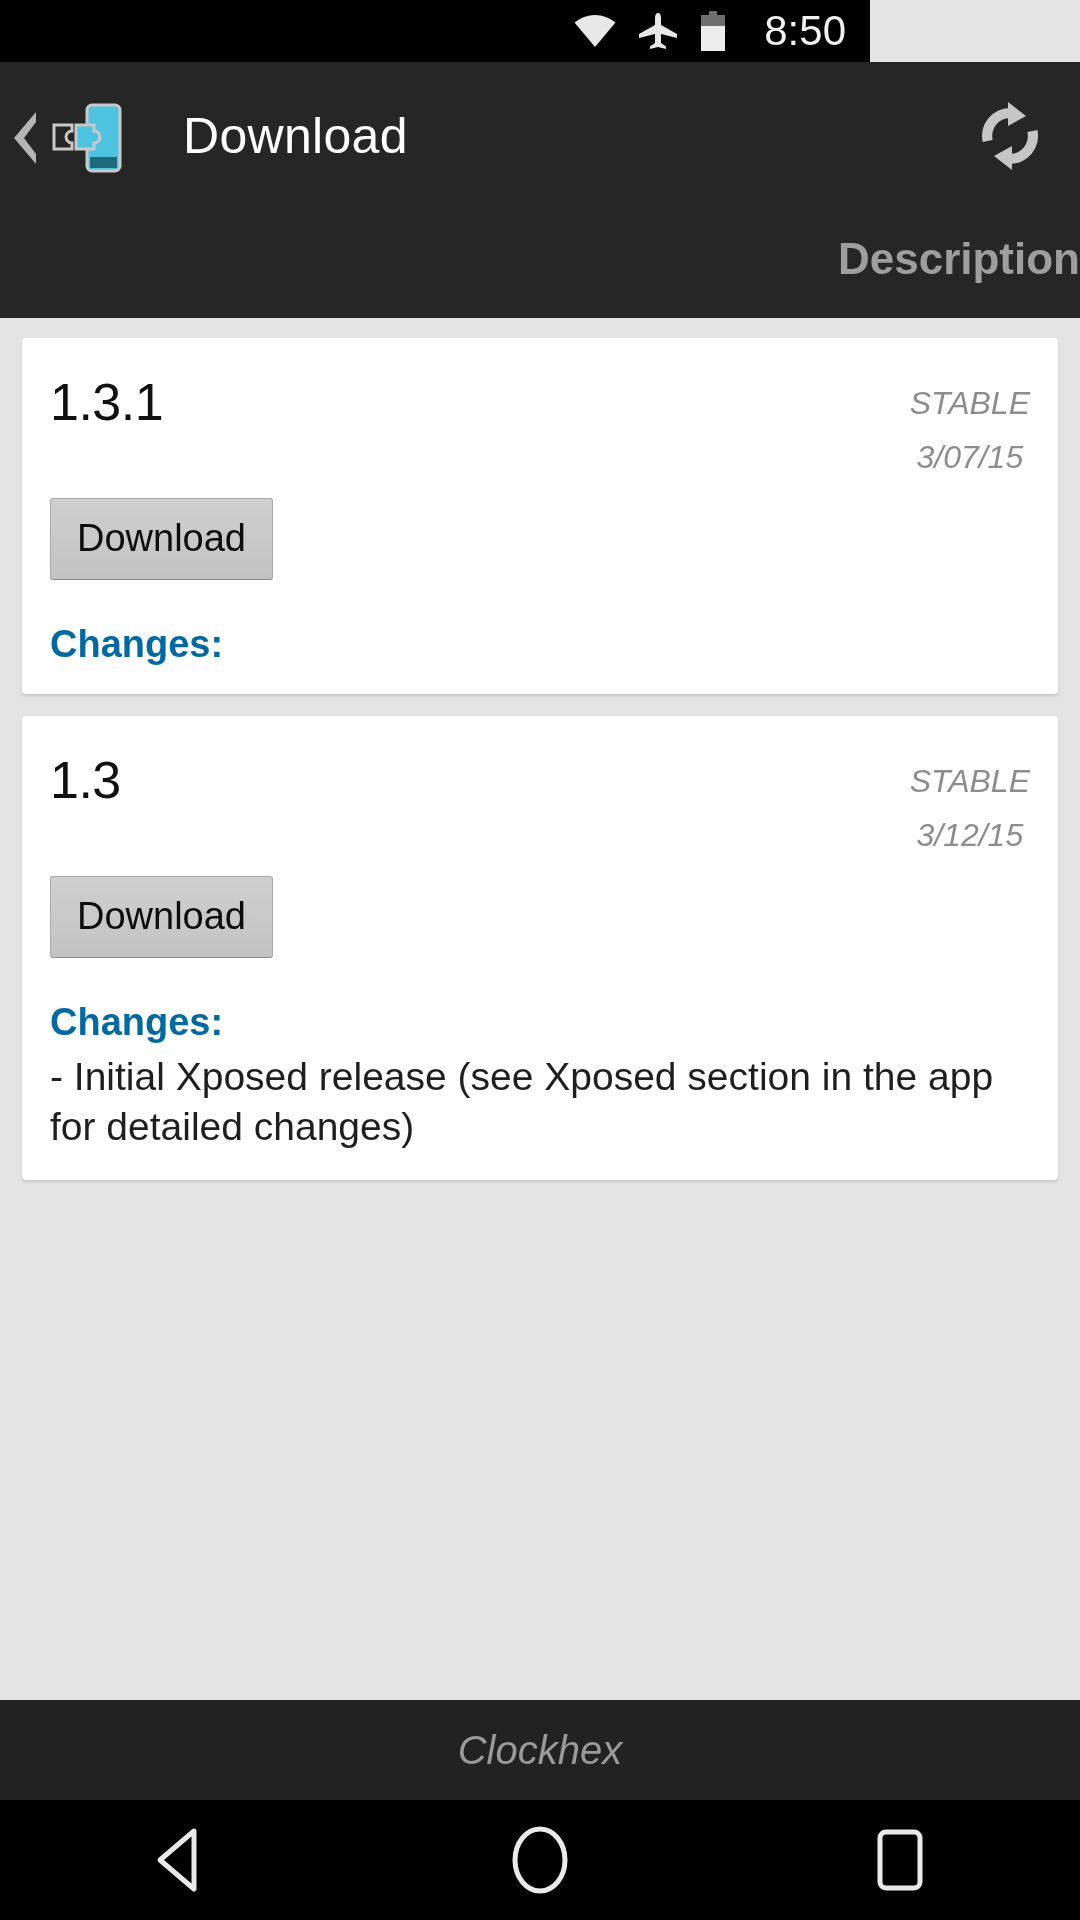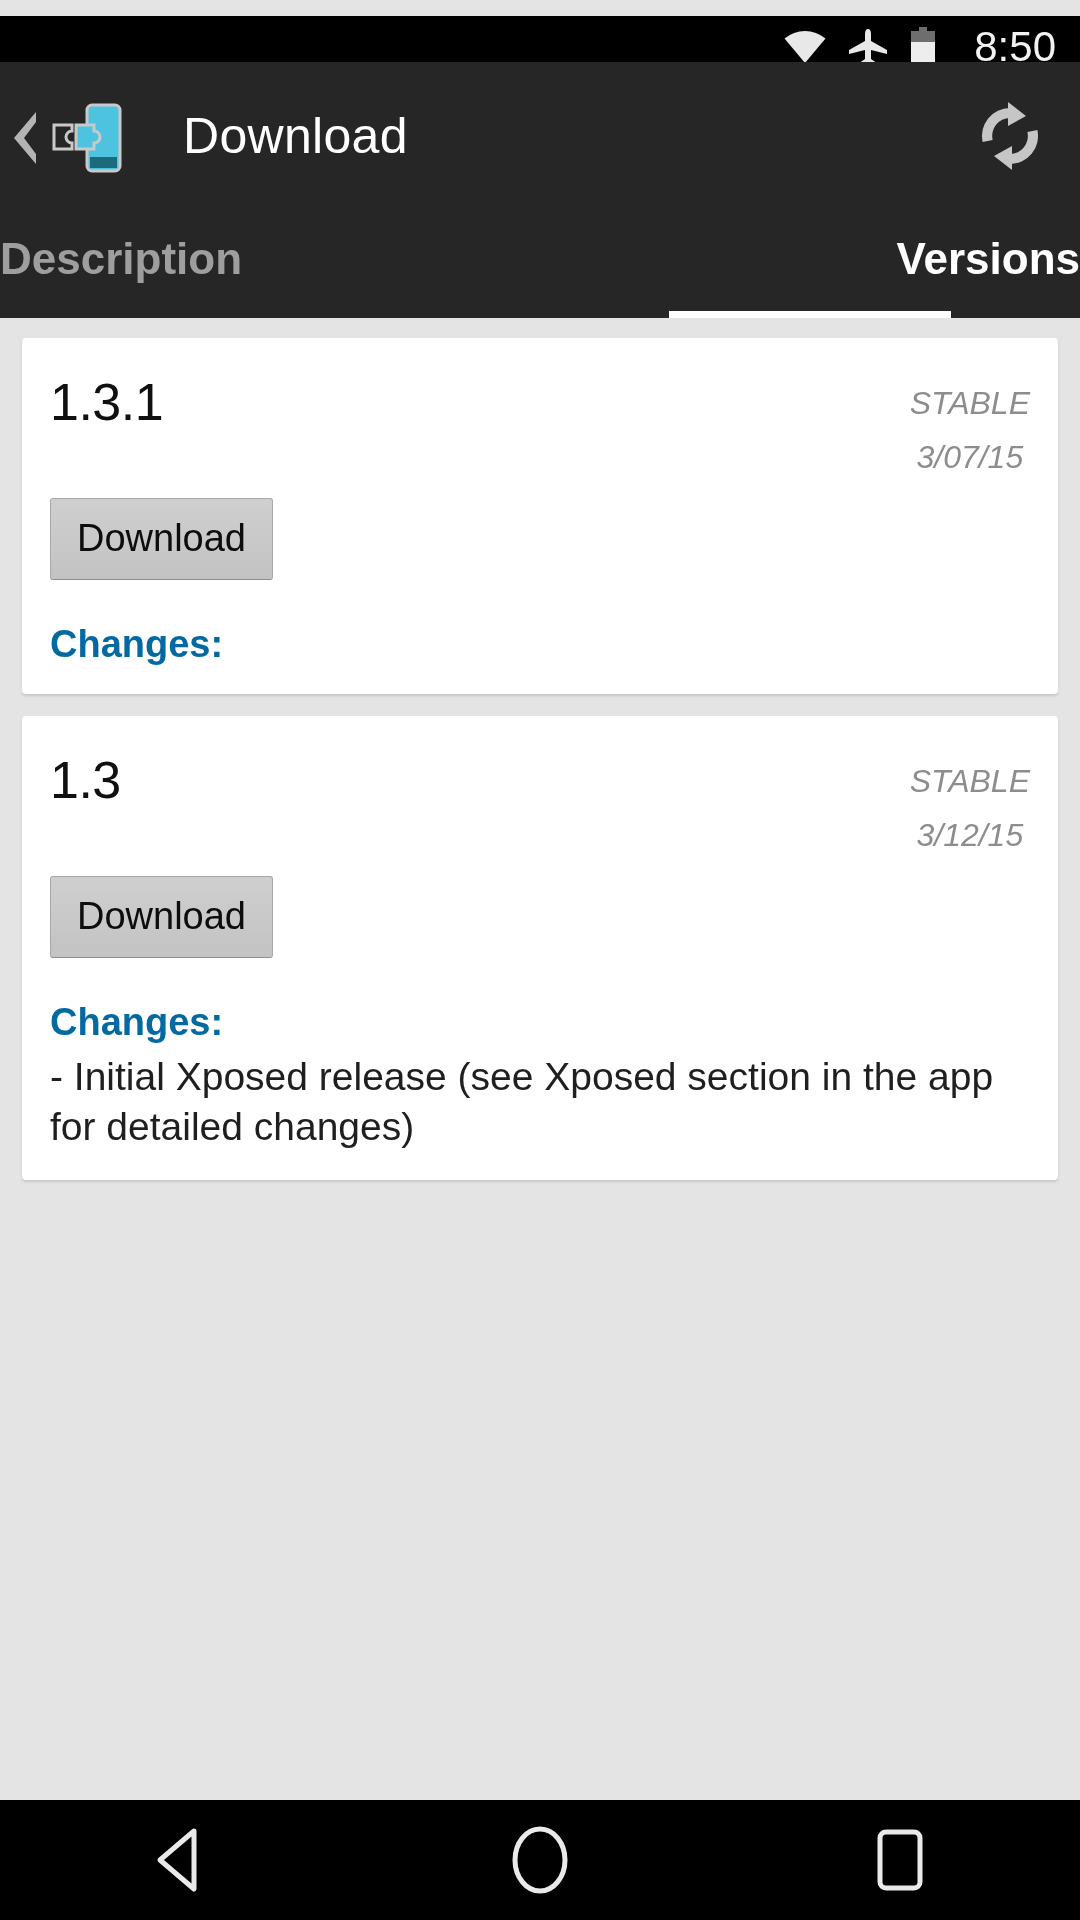--- a/index.html
+++ b/index.html
@@ -19,22 +19,22 @@
     position: relative;
     width: 1080px;
     height: 1920px;
     background: #e4e4e4;
     overflow: hidden;
   }
 
   
   .statusbar {
     position: absolute;
-    top: 16px; left: 0;
-    width: 1080px;
+    top: 0; left: 0;
+    width: 870px;
     height: 62px;
     background: #000000;
     display: flex;
     align-items: center;
     justify-content: flex-end;
     padding-right: 24px;
     box-sizing: border-box;
   }
   .status-icons {
     display: flex;
@@ -328,24 +328,20 @@
         <path d="M44 76 L26 62 L44 52 Z"></path>
       </g>
     </svg>
   </div>
 
   <div class="tabbar">
     <div class="tab">
       <span>Description</span>
 
     </div>
-    <div class="tab selected">
-      <span>Versions</span>
-      <span class="tab-underline"></span>
-    </div>
   </div>
 
   <div class="content">
 
     <div class="card">
       <div class="card-head">
         <div class="version-name">1.3.1</div>
         <div class="version-meta">
           <span class="version-status">STABLE</span>
           <span class="version-date">3/07/15</span>
@@ -363,20 +359,23 @@
           <span class="version-date">3/12/15</span>
         </div>
       </div>
       <button class="dl-btn">Download</button>
       <div class="changes-label">Changes:</div>
       <div class="changes-text">- Initial Xposed release (see Xposed section in the app for detailed changes)</div>
     </div>
 
   </div>
 
+  <div class="footer">
+    <span class="footer-text">Clockhex</span>
+  </div>
 
   <div class="navbar">
     <div class="nav-btn">
       <svg width="60" height="66" viewBox="0 0 60 66">
         <path d="M44 4 L10 33 L44 62 Z" fill="none" stroke="#eaeaea" stroke-width="5" stroke-linejoin="round"></path>
       </svg>
     </div>
     <div class="nav-btn">
       <svg width="62" height="72" viewBox="0 0 62 72">
         <ellipse cx="31" cy="36" rx="25" ry="31" fill="none" stroke="#eaeaea" stroke-width="5"></ellipse>

